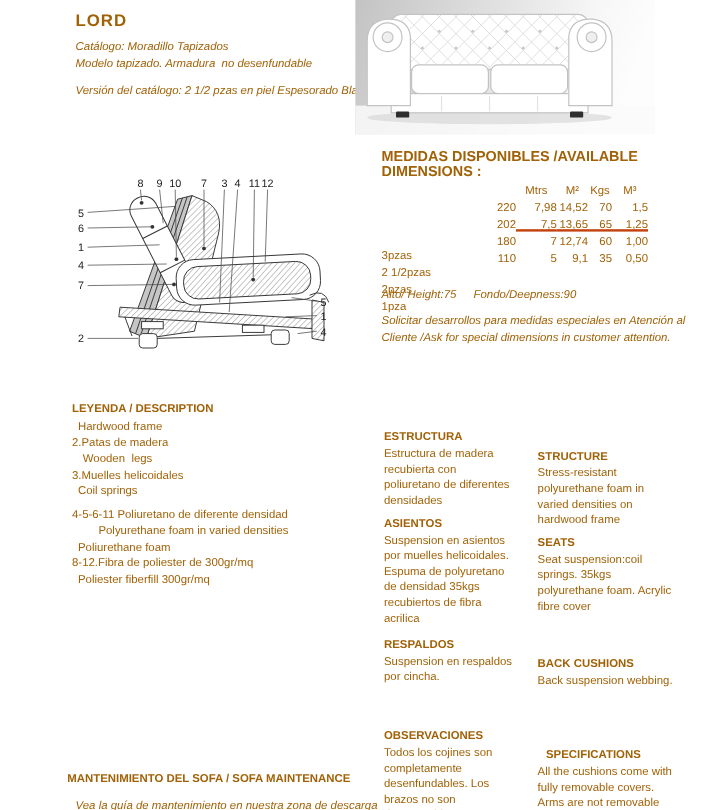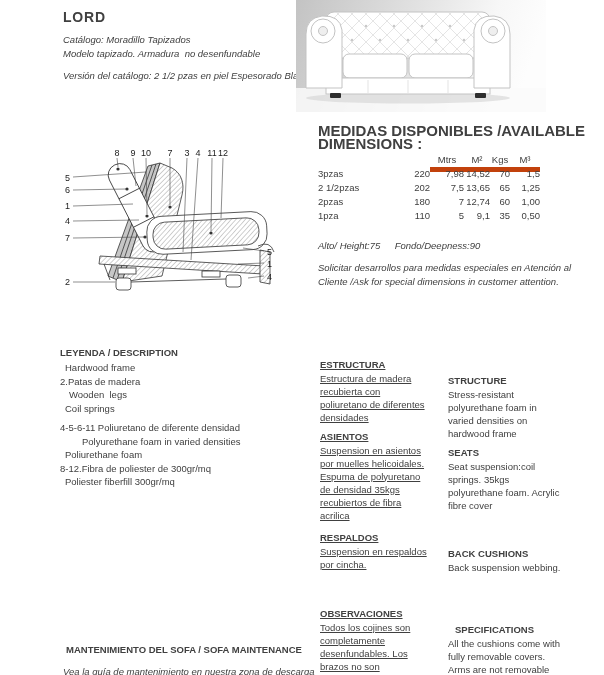--- a/index.html
+++ b/index.html
@@ -1,59 +1,59 @@
 <!DOCTYPE html>
 <html><head>
 <meta charset="utf-8">
 <style>
   html,body{margin:0;padding:0;background:#fff;}
   .page{
     position:relative;width:604px;height:675px;background:#ffffff;
-    font-family:"Liberation Sans","DejaVu Sans",sans-serif;color:#404040;
+    font-family:"Liberation Sans","DejaVu Sans",sans-serif;color:#a16207;
     overflow:hidden;
   }
   .abs{position:absolute;}
   .ws{white-space:pre-wrap;}
   .t95{font-size:9.5px;line-height:13.5px;font-style:italic;}
 
   .title{left:63px;top:9px;font-size:14px;font-weight:bold;letter-spacing:.8px;}
   .catalog{left:63px;top:33px;}
   .version{left:63px;top:69px;}
 
   .photo{left:296px;top:0;width:250px;height:112px;}
   .diagram{left:40px;top:130px;width:260px;height:195px;}
 
   .medidas{left:318px;top:124px;width:286px;}
-  .medidas-heading{font-size:15px;font-weight:bold;line-height:13px;}
+  .medidas-heading{font-size:12px;font-weight:bold;line-height:13px;}
   .dim-table{margin-top:3px;width:222px;font-size:9.5px;}
   .dim-row{display:grid;grid-template-columns:90px 22px 34px 26px 20px 30px;line-height:14px;height:14px;}
-  .dim-row .c-label{text-align:left;}
+  .dim-row .c-label{text-align:left;margin-top:40px;}
   .dim-row .c-size,.dim-row .c-num{text-align:right;}
-  .dim-head .c-num{text-align:center;border-bottom:5px solid #c2410c;}
+  .dim-head .c-num{text-align:center;border-bottom:2px solid #c2410c;}
   .altofondo{left:318px;top:239px;width:280px;}
   .altofondo .alto{display:inline-block;width:74px;}
   .dim-note{left:318px;top:261px;width:280px;}
 
   .legend{left:60px;top:334px;width:250px;}
-  .legend-head{font-size:9.5px;font-weight:bold;line-height:14px;margin-bottom:1px;margin-top:12px;}
+  .legend-head{font-size:9.5px;font-weight:bold;line-height:14px;margin-bottom:1px;}
   .legend-item{font-size:9.5px;line-height:13.5px;}
   .ind1{padding-left:5px;}
   .ind2{padding-left:9px;}
   .ind3{padding-left:22px;}
   .gap{margin-top:6px;}
 
   .spec-row{position:absolute;left:320px;width:272px;}
-  .spec-es{position:absolute;left:0;top:0;width:108px;text-decoration:underline;}
+  .spec-es{position:absolute;left:0;top:0;width:108px;}
   .spec-en{position:absolute;left:128px;top:16px;width:116px;}
   .spec-title{font-size:9.5px;font-weight:bold;line-height:13.5px;margin:0;}
   .spec-title.indent{padding-left:7px;}
   .spec-body{font-size:9.5px;line-height:13px;margin:0;}
   .row-0{top:358px;} .row-1{top:430px;} .row-2{top:531px;} .row-3{top:607px;}
 
-  .maint-head{left:66px;top:643px;font-size:9.5px;font-weight:bold;line-height:14px;}
+  .maint-head{left:56px;top:643px;font-size:9.5px;font-weight:bold;line-height:14px;}
   .maint-note{left:63px;top:665px;}
 
   svg text{font-family:"Liberation Sans","DejaVu Sans",sans-serif;}
 </style>
 </head>
 <body>
 
 <div class="page">
 
   <div class="abs title">LORD</div>
@@ -240,20 +240,21 @@
     <span>Fondo/Deepness:90</span>
   </div>
 
   <div class="abs dim-note t95">Solicitar desarrollos para medidas especiales en Atención al Cliente /Ask for special dimensions in customer attention.</div>
 
   <div class="abs legend">
     <div class="legend-head">LEYENDA / DESCRIPTION</div>
     <div class="legend-item ind1">Hardwood frame</div>
     <div class="legend-item">2.Patas de madera</div>
     <div class="legend-item ind2 ws">Wooden  legs</div>
+    <div class="legend-item">3.Muelles helicoidales</div>
     <div class="legend-item ind1">Coil springs</div>
     <div class="legend-item gap">4-5-6-11 Poliuretano de diferente densidad</div>
     <div class="legend-item ind3">Polyurethane foam in varied densities</div>
     <div class="legend-item ind1">Poliurethane foam</div>
     <div class="legend-item">8-12.Fibra de poliester de 300gr/mq</div>
     <div class="legend-item ind1">Poliester fiberfill 300gr/mq</div>
   </div>
 
   <div class="spec-row row-0">
     <div class="spec-es">

